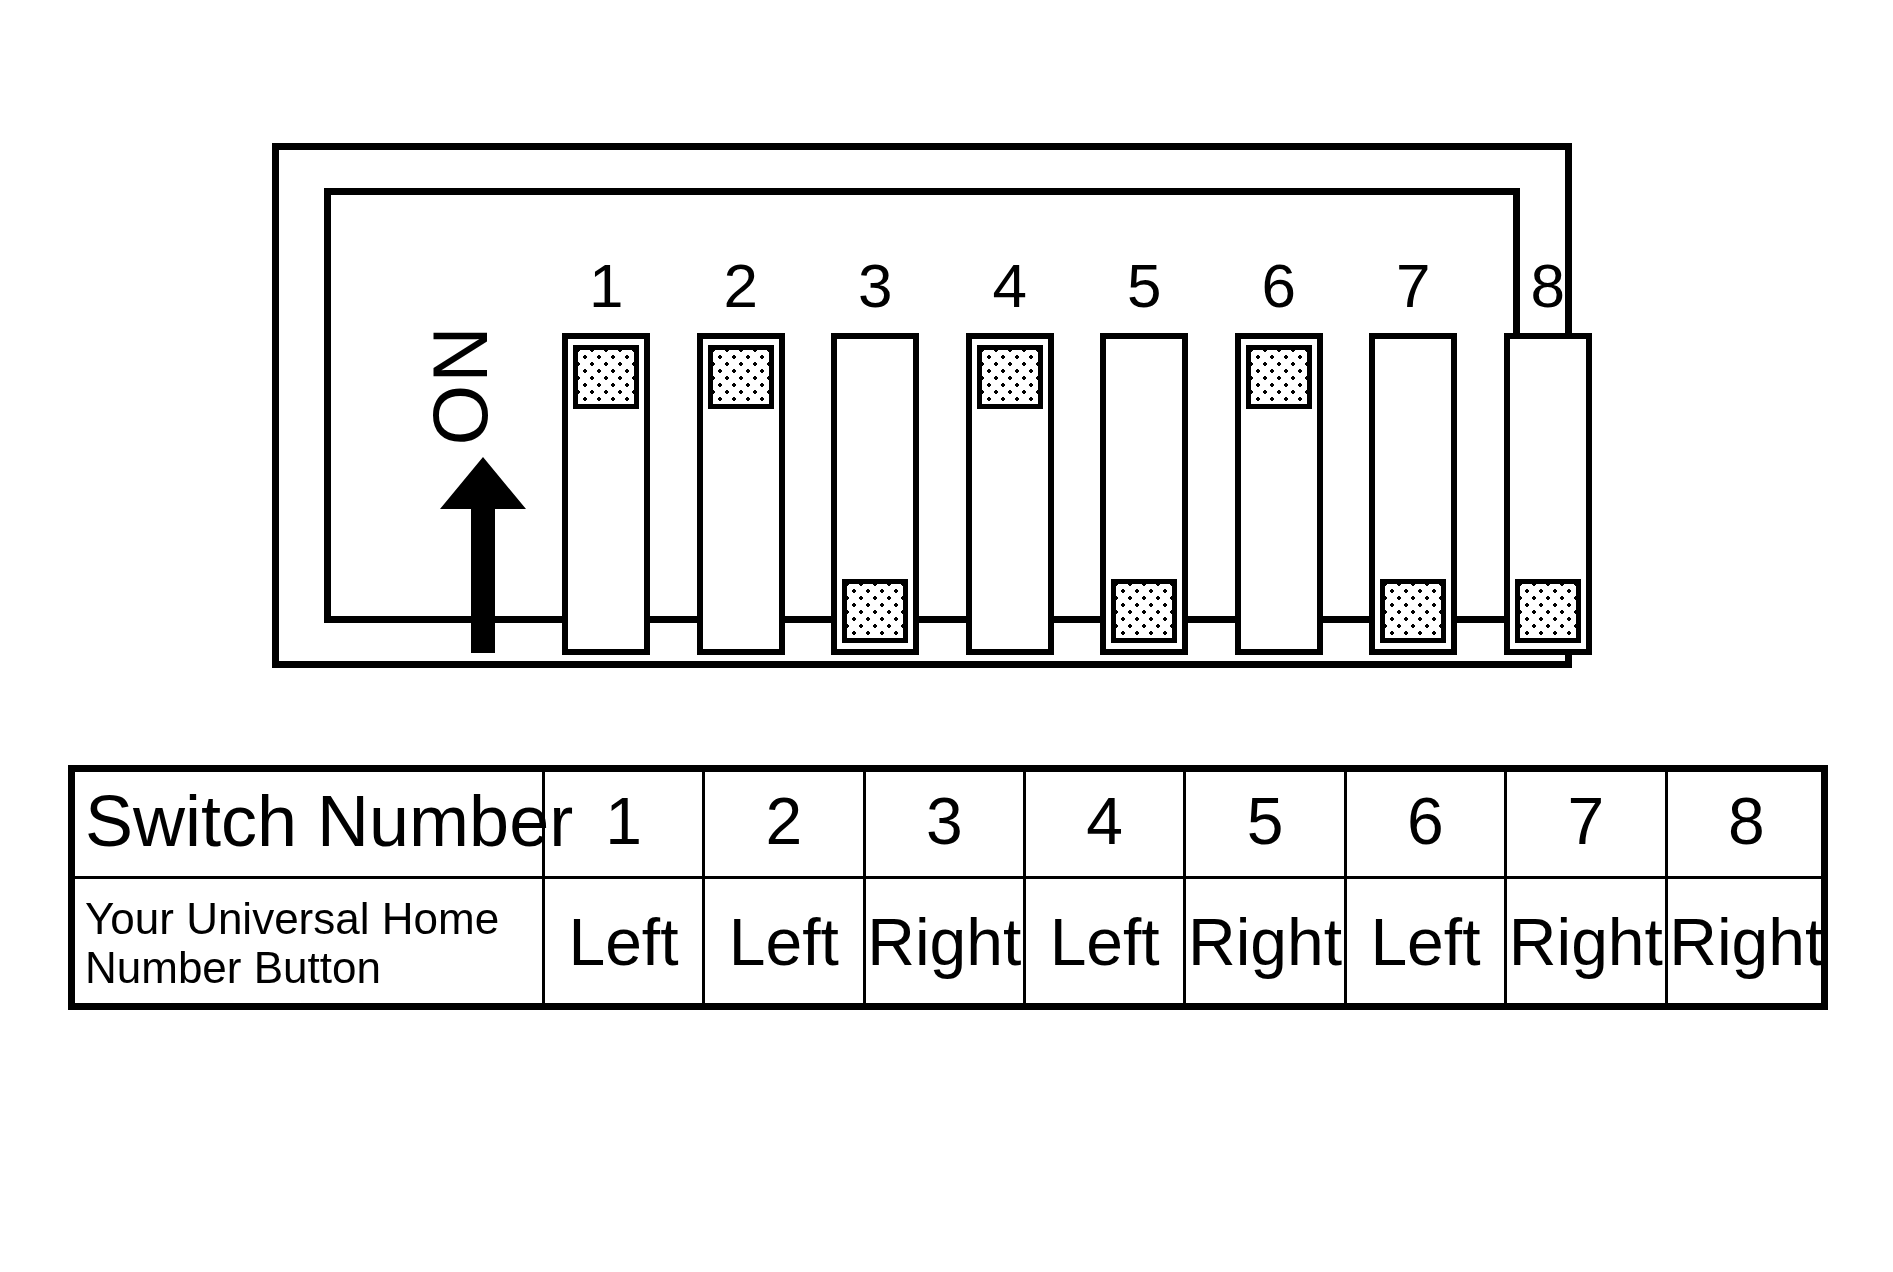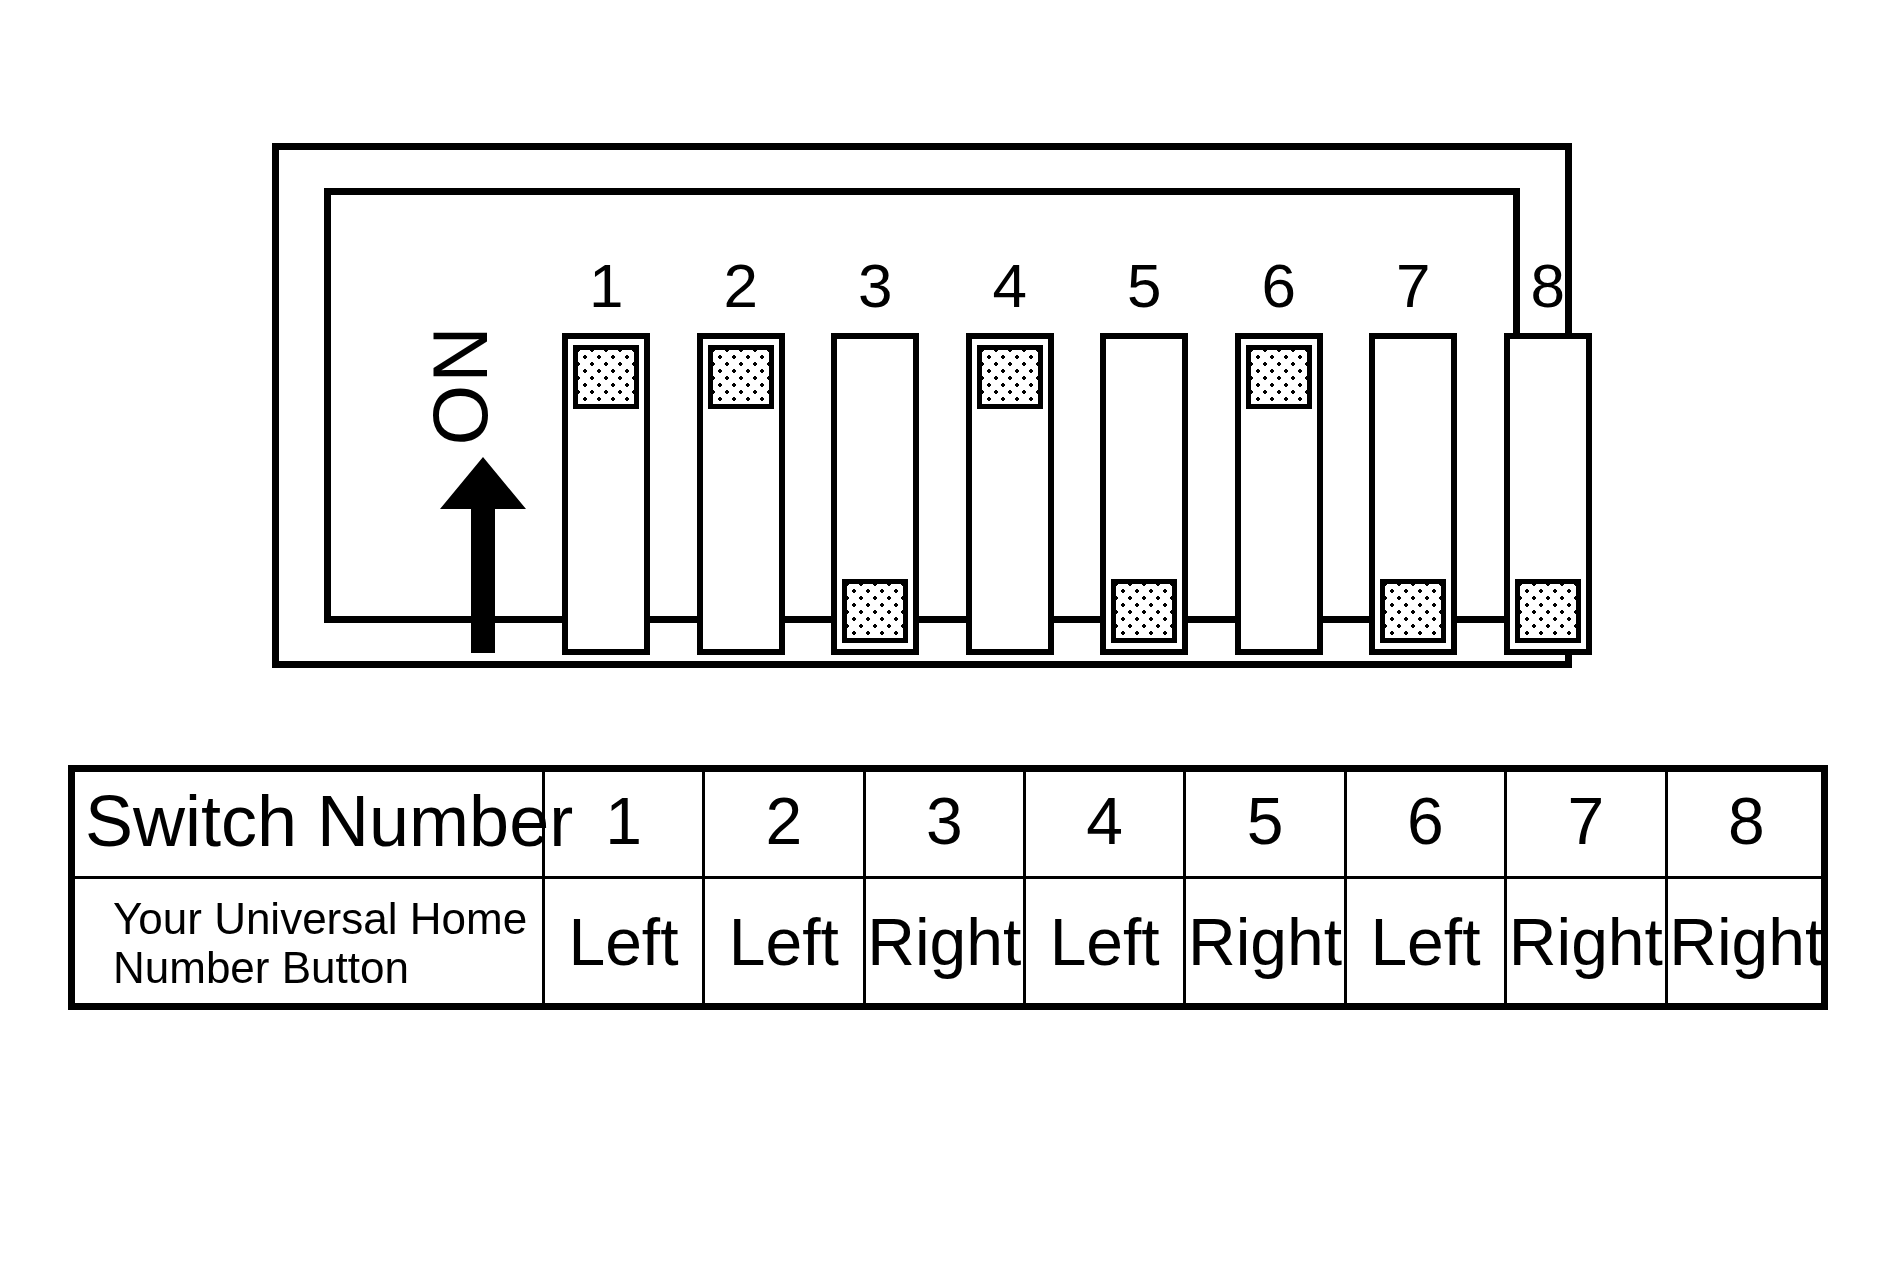--- a/index.html
+++ b/index.html
@@ -146,21 +146,21 @@
     text-align: left !important;
     padding-left: 14px !important;
     white-space: nowrap;
   }
   .big-label  { font-size: 72px; line-height: 1.08; }
   .big-cell   { font-size: 66px; line-height: 1.08; }
   .small-label{ font-size: 44px; line-height: 1.12; }
   .r1 td { height: 108px; }
   .r2 td { height: 108px; }
   .r3 td { height: 128px; }
-  .two-line { display: block; margin-left: 28px; }
+  .two-line { display: block; }
   .outer-frame {
     position: absolute;
     left: 0; top: 0;
     width: 100%;
     height: 100%;
     border: 7px solid #000;
     box-sizing: border-box;
     pointer-events: none;
   }
 </style>

